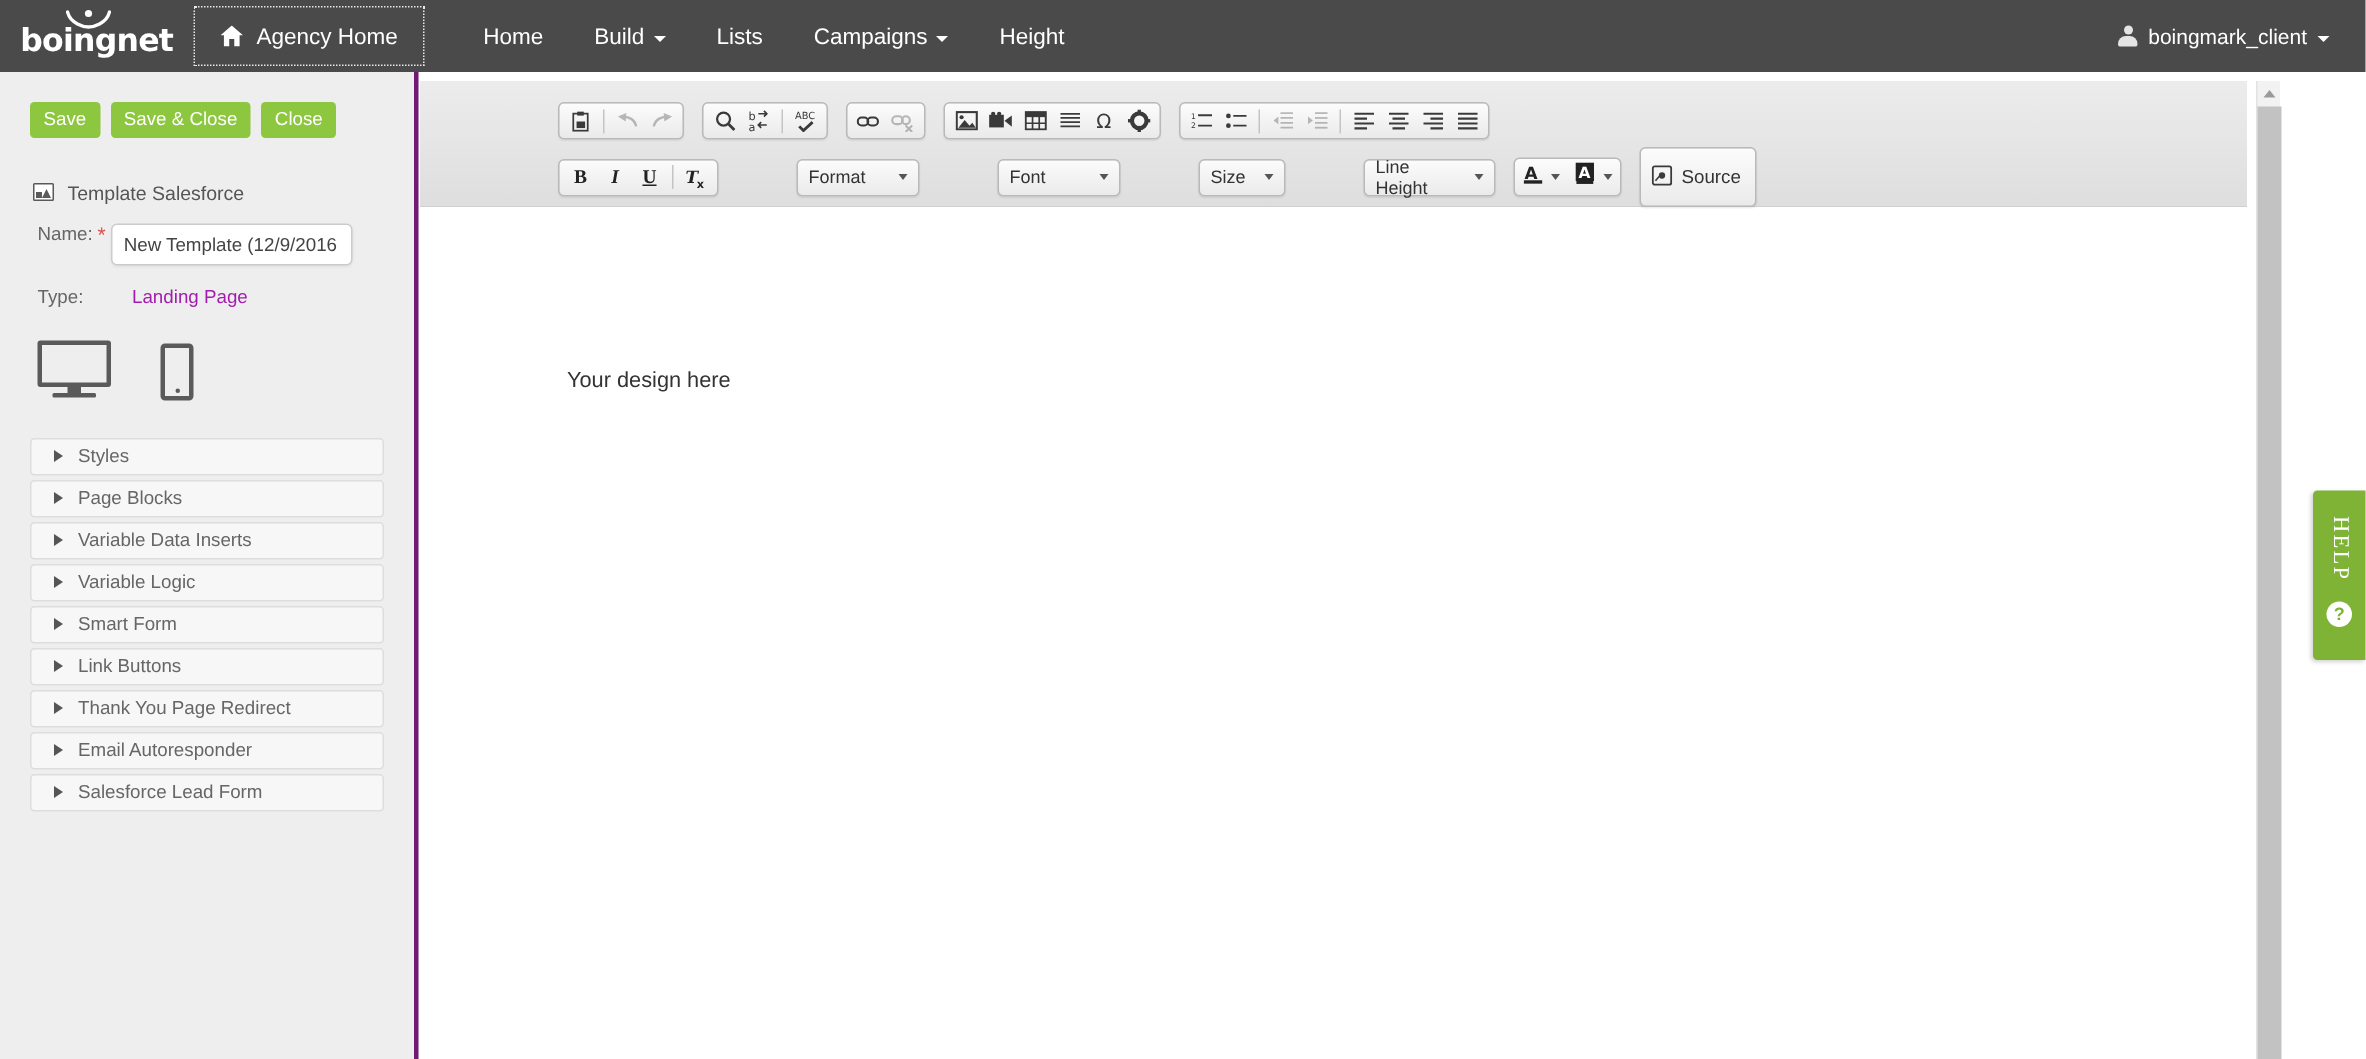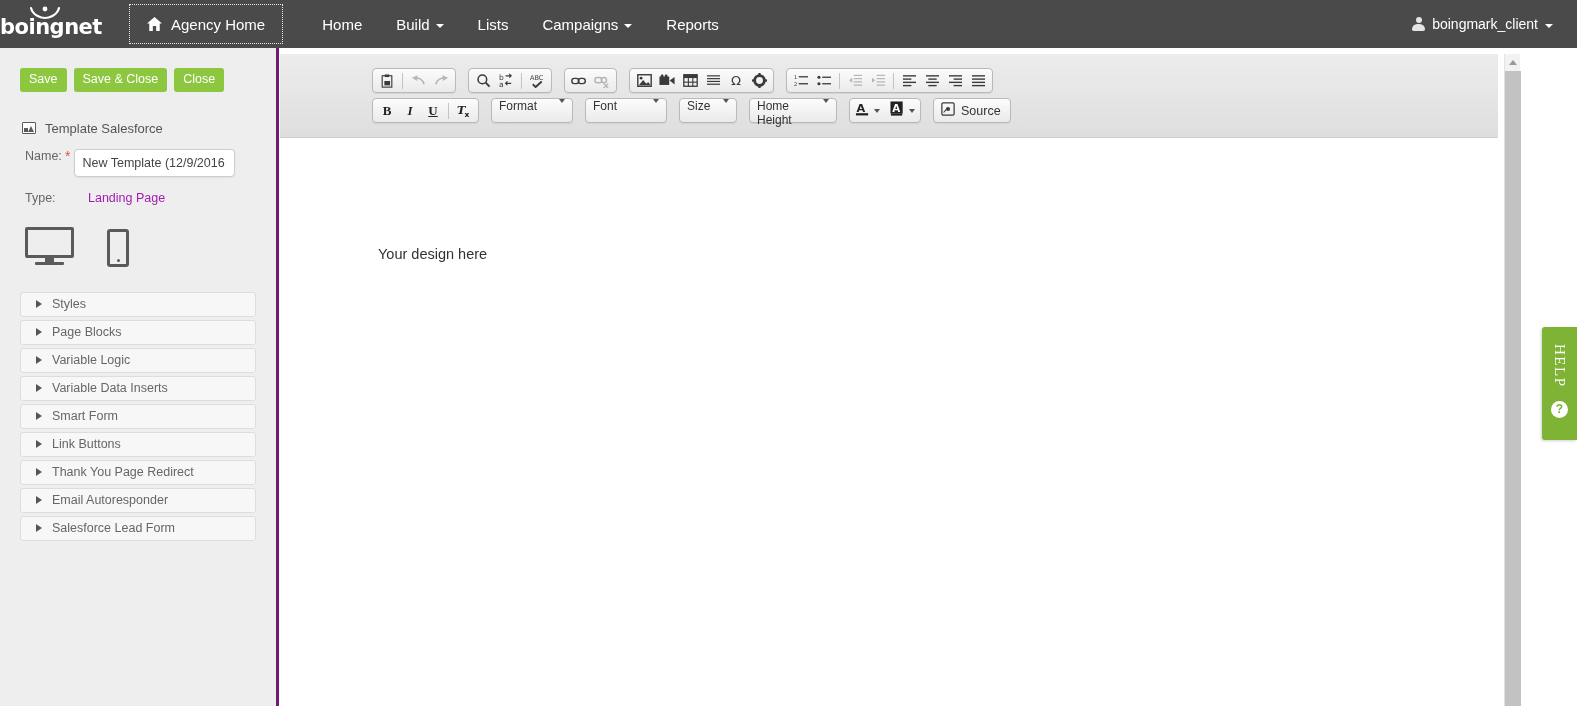--- a/index.html
+++ b/index.html
@@ -13,21 +13,21 @@
 
   
   #topnav {
     position: absolute; top: 0; left: 0;
     width: 1577px; height: 48px;
     background: #4a4a4a;
     display: flex; align-items: stretch;
   }
   #brand {
     width: 125px; height: 48px;
-    display: flex; align-items: center; 
+    display: flex; align-items: center; justify-content: center;
     position: relative;
   }
   .logo-wrap { position: relative; width: 98px; height: 34px; }
   .logo-text {
     position: absolute; left: 0; top: 8px;
     font-size: 21px; font-weight: bold; color: #ffffff;
     letter-spacing: -0.5px; font-family: "DejaVu Sans", sans-serif;
   }
   .logo-fig { position: absolute; left: 30px; top: -1px; width: 30px; height: 14px; }
 
@@ -177,43 +177,43 @@
   }
   .tb-btn {
     width: 22px; height: 19px;
     display: flex; align-items: center; justify-content: center;
     cursor: pointer; border-radius: 2px; position: relative;
   }
   .tb-sep { width: 1px; height: 16px; background: #c4c4c4; margin: 0 3px; }
   .tb-dim { opacity: 0.33; }
 
   .tb-select {
-    display: flex; justify-content: space-between;
+    display: flex; align-items: center; justify-content: space-between;
     background: linear-gradient(to bottom, #fcfcfc, #eaeaea);
     border: 1px solid #b9b9b9; border-radius: 4px;
     height: 25px; padding: 0 7px; cursor: pointer;
     box-shadow: 0 1px 1px rgba(0,0,0,0.07);
-    font-size: 12px; color: #333333;
+    font-size: 12px; color: #333333; margin-left: 40px;
   }
   .tb-select .cd {
     width: 0; height: 0; margin-left: 12px;
     border-left: 3.5px solid transparent; border-right: 3.5px solid transparent;
     border-top: 4px solid #555555;
   }
   .tb-combo { display: flex; align-items: center; cursor: pointer; padding: 0 2px; }
   .tb-combo .cd {
     width: 0; height: 0; margin-left: 4px;
     border-left: 3.5px solid transparent; border-right: 3.5px solid transparent;
     border-top: 4px solid #555555;
   }
   #src-btn {
     display: flex; align-items: center; gap: 6px;
     background: linear-gradient(to bottom, #fcfcfc, #eaeaea);
     border: 1px solid #b9b9b9; border-radius: 4px;
-    height: 25px; padding: 0 9px 0 7px; cursor: pointer;
+    height: 40px; padding: 0 9px 0 7px; cursor: pointer;
     font-size: 12.5px; color: #333333;
     box-shadow: 0 1px 1px rgba(0,0,0,0.07);
     text-align: right;
   }
 
   #canvas {
     position: absolute; top: 91px; left: 0;
     width: 1218px; height: 567px;
     background: #ffffff;
   }
@@ -297,21 +297,21 @@
       <i class="caret-d"></i>
     </div>
     <div class="nav-item">
       <span>Lists</span>
     </div>
     <div class="nav-item">
       <span>Campaigns</span>
       <i class="caret-d"></i>
     </div>
     <div class="nav-item">
-      <span>Reports</span>
+      <span>Height</span>
     </div>
   </div>
 
   <div id="user-menu">
     <span class="user-icon"></span>
     <span>boingmark_client</span>
     <i class="caret-d"></i>
   </div>
 </div>
 
@@ -352,25 +352,25 @@
     <div class="acc-item">
       <i class="acc-arrow"></i>
       <span class="acc-label">Styles</span>
     </div>
     <div class="acc-item">
       <i class="acc-arrow"></i>
       <span class="acc-label">Page Blocks</span>
     </div>
     <div class="acc-item">
       <i class="acc-arrow"></i>
+      <span class="acc-label">Variable Data Inserts</span>
+    </div>
+    <div class="acc-item">
+      <i class="acc-arrow"></i>
       <span class="acc-label">Variable Logic</span>
-    </div>
-    <div class="acc-item">
-      <i class="acc-arrow"></i>
-      <span class="acc-label">Variable Data Inserts</span>
     </div>
     <div class="acc-item">
       <i class="acc-arrow"></i>
       <span class="acc-label">Smart Form</span>
     </div>
     <div class="acc-item">
       <i class="acc-arrow"></i>
       <span class="acc-label">Link Buttons</span>
     </div>
     <div class="acc-item">
@@ -628,21 +628,21 @@
         <span>Font</span>
         <i class="cd"></i>
       </div>
 
       <div class="tb-select" style="width:58px;">
         <span>Size</span>
         <i class="cd"></i>
       </div>
 
       <div class="tb-select" style="width:88px;">
-        <span>Home Height</span>
+        <span>Line Height</span>
         <i class="cd"></i>
       </div>
 
       <div class="tb-group">
         <div class="tb-combo">
           <span>
             <svg viewBox="0 0 16 16" width="15" height="15">
               <text x="1.5" y="12" font-size="12" font-weight="bold" font-family="DejaVu Sans" fill="#222">A</text>
               <rect x="1" y="13" width="13" height="2.4" fill="#222"></rect>
             </svg>

